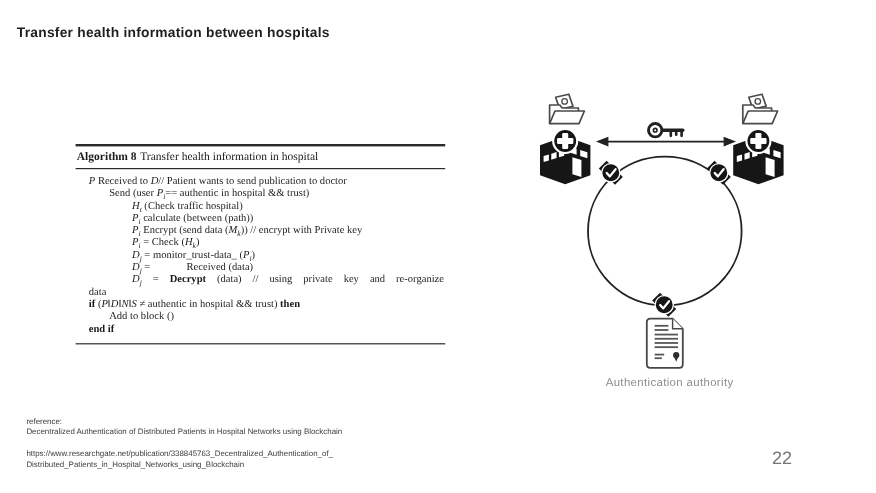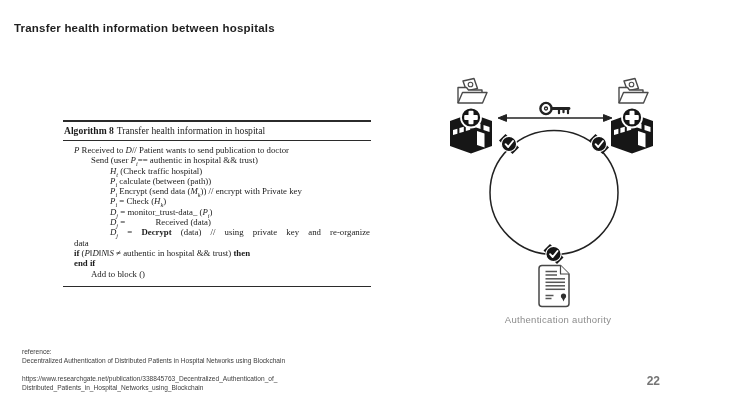--- a/index.html
+++ b/index.html
@@ -41,21 +41,21 @@
   
   .reference{
     position:absolute;left:22px;top:347px;
     font-size:6.6px;line-height:9px;color:#3d3d3d;
   }
   .ref-gap{height:9px;}
   .ref-url{color:#3d3d3d;}
   
   .page-number{
     position:absolute;right:18px;top:374px;
-    font-size:12px;color:#757575;font-weight:bold;
+    font-size:15px;color:#757575;
   }
 </style>
 </head>
 <body>
 
 <div class="slide">
 
   <div class="slide-title">Transfer health information between hospitals</div>
 
   <div class="algo-box">
@@ -65,22 +65,22 @@
         <div class="algo-line ind1"><span>Send (user </span><span style="font-style: italic;">P</span><sub style="font-style: italic;">i</sub><span>== authentic in hospital &amp;&amp; trust)</span></div>
         <div class="algo-line ind2"><span style="font-style: italic;">H</span><sub style="font-style: italic;">t</sub><span> (Check traffic hospital)</span></div>
         <div class="algo-line ind2"><span style="font-style: italic;">P</span><sub style="font-style: italic;">i</sub><span> calculate (between (path))</span></div>
         <div class="algo-line ind2"><span style="font-style: italic;">P</span><sub style="font-style: italic;">i</sub><span> Encrypt (send data (</span><span style="font-style: italic;">M</span><sub style="font-style: italic;">k</sub><span>)) // encrypt with Private key</span></div>
         <div class="algo-line ind2"><span style="font-style: italic;">P</span><sub style="font-style: italic;">i</sub><span> = Check (</span><span style="font-style: italic;">H</span><sub style="font-style: italic;">k</sub><span>)</span></div>
         <div class="algo-line ind2"><span style="font-style: italic;">D</span><sub style="font-style: italic;">j</sub><span> = monitor_trust-data_ (</span><span style="font-style: italic;">P</span><sub style="font-style: italic;">i</sub><span>)</span></div>
         <div class="algo-line ind2"><span style="font-style: italic;">D</span><sub style="font-style: italic;">j</sub><span> = </span><span style="font-weight: normal; margin-left: 28px;">Received</span><span> (data)</span></div>
         <div class="algo-line ind2 just"><span style="font-style: italic;">D</span><sub style="font-style: italic;">j</sub><span> = </span><span style="font-weight: bold;">Decrypt</span><span> (data) // using private key and re-organize</span></div>
         <div class="algo-line ind0"><span>data</span></div>
         <div class="algo-line ind0"><span style="font-weight: bold;">if</span><span> (</span><span style="font-style: italic;">P</span><span>‖</span><span style="font-style: italic;">D</span><span>‖</span><span style="font-style: italic;">N</span><span>‖</span><span style="font-style: italic;">S</span><span> ≠ authentic in hospital &amp;&amp; trust) </span><span style="font-weight: bold;">then</span></div>
+        <div class="algo-line ind1"><span>Add to block ()</span></div>
         <div class="algo-line ind0"><span style="font-weight: bold;">end if</span></div>
-        <div class="algo-line ind1"><span>Add to block ()</span></div>
       </div>
   </div>
 
   <div class="diagram">
     <svg viewBox="420 58 280 252" width="280" height="252">
       <defs>
 
         <g id="hospital-shape">
           <polygon points="450,121 471,113.5 492,121 492,146 471,153.5 450,146" fill="#161616"></polygon>
           <g transform="translate(453,130) skewY(-17)" fill="#ffffff">

